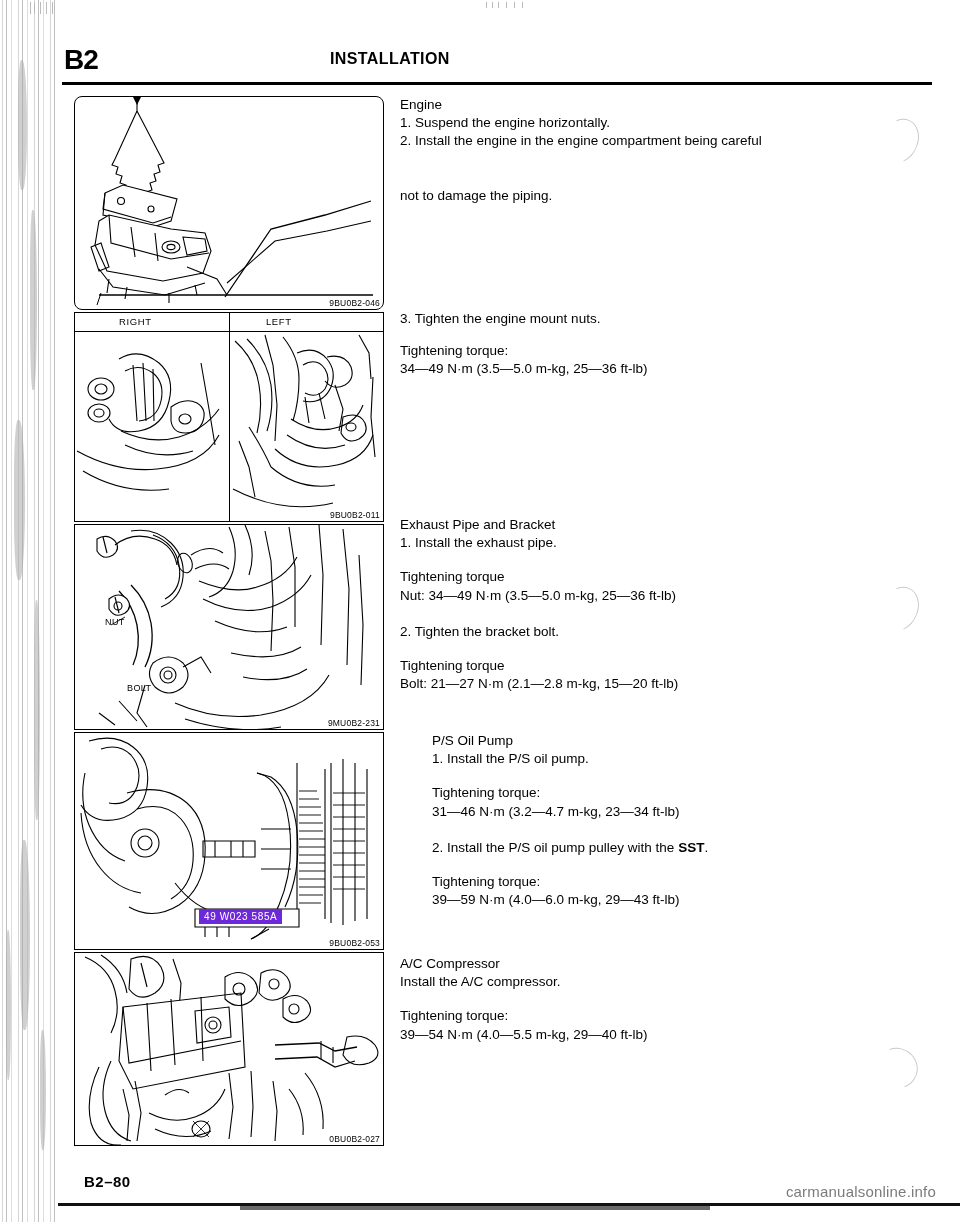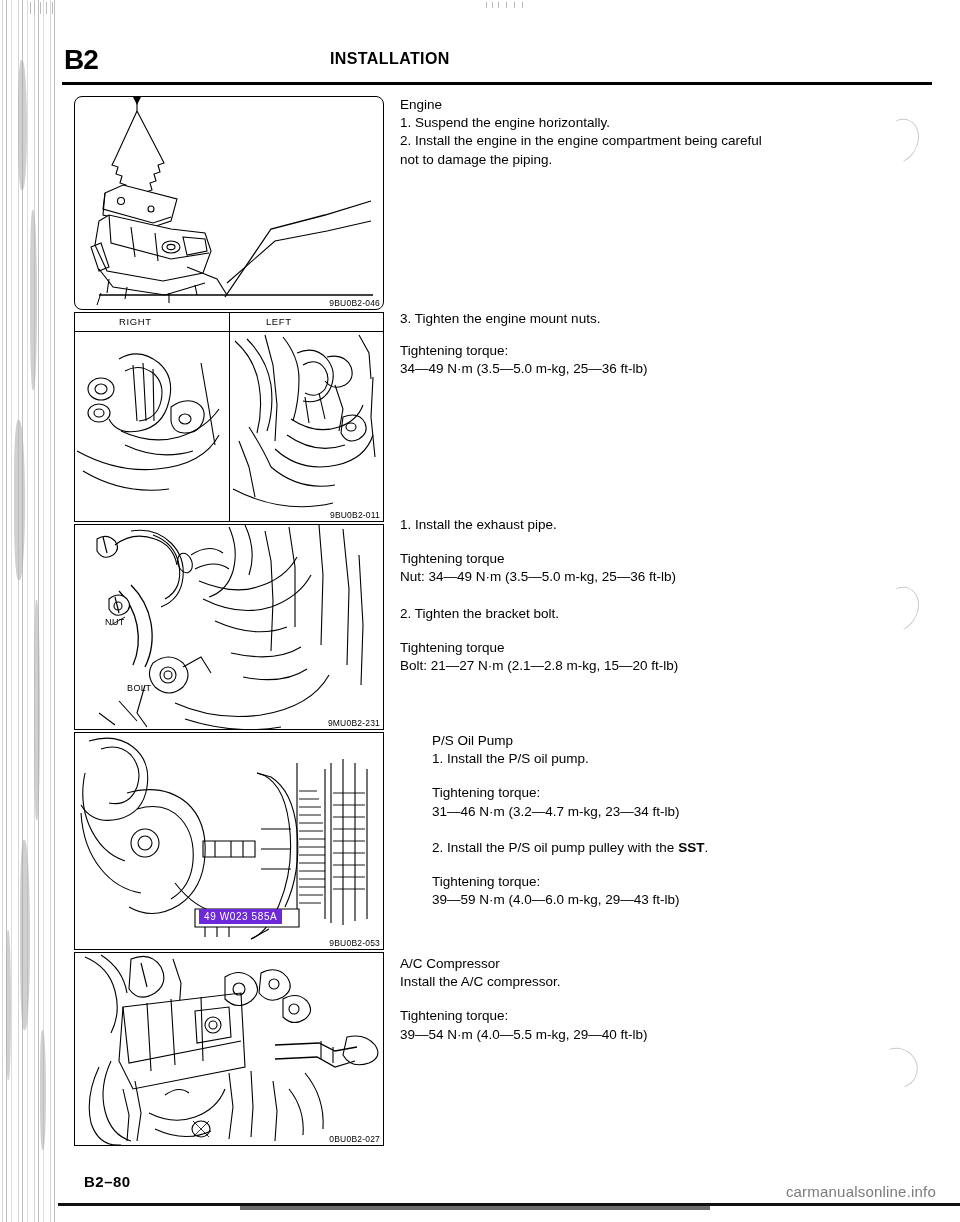--- a/index.html
+++ b/index.html
@@ -436,30 +436,31 @@
     <path d="M230 120 q20 24 18 56"></path>
     <path d="M90 142 q14 -10 24 -2"></path>
   </svg>
   <div class="cap">0BU0B2-027</div>
 </div>
 
 <div class="blk" style="top:96px;">
   <div class="txt h" style="position:static;">Engine</div>
   <div class="txt" style="position:static;">1. Suspend the engine horizontally.</div>
   <div class="txt" style="position:static;">2. Install the engine in the engine compartment being careful</div>
-  <div class="txt ind" style="position:static;">not to damage the piping.</div>
+  <div class="txt ind" style="position:static;margin-top:36px;">not to damage the piping.</div>
 </div>
 
 <div class="blk" style="top:310px;">
   <div class="txt" style="position:static;">3. Tighten the engine mount nuts.</div>
   <div class="txt b ind" style="position:static; margin-top:14px;">Tightening torque:</div>
   <div class="txt b ind2" style="position:static;">34—49 N·m (3.5—5.0 m-kg, 25—36 ft-lb)</div>
 </div>
 
 <div class="blk" style="top:516px;">
+  <div class="txt h" style="position:static;">Exhaust Pipe and Bracket</div>
   <div class="txt" style="position:static;">1. Install the exhaust pipe.</div>
   <div class="txt b ind" style="position:static; margin-top:16px;">Tightening torque</div>
   <div class="txt b ind2" style="position:static;">Nut: 34—49 N·m (3.5—5.0 m-kg, 25—36 ft-lb)</div>
   <div class="txt" style="position:static; margin-top:18px;">2. Tighten the bracket bolt.</div>
   <div class="txt b ind" style="position:static; margin-top:16px;">Tightening torque</div>
   <div class="txt b ind2" style="position:static;">Bolt: 21—27 N·m (2.1—2.8 m-kg, 15—20 ft-lb)</div>
 </div>
 
 <div class="blk" style="top:732px;margin-left:32px;">
   <div class="txt h" style="position:static;">P/S Oil Pump</div>

